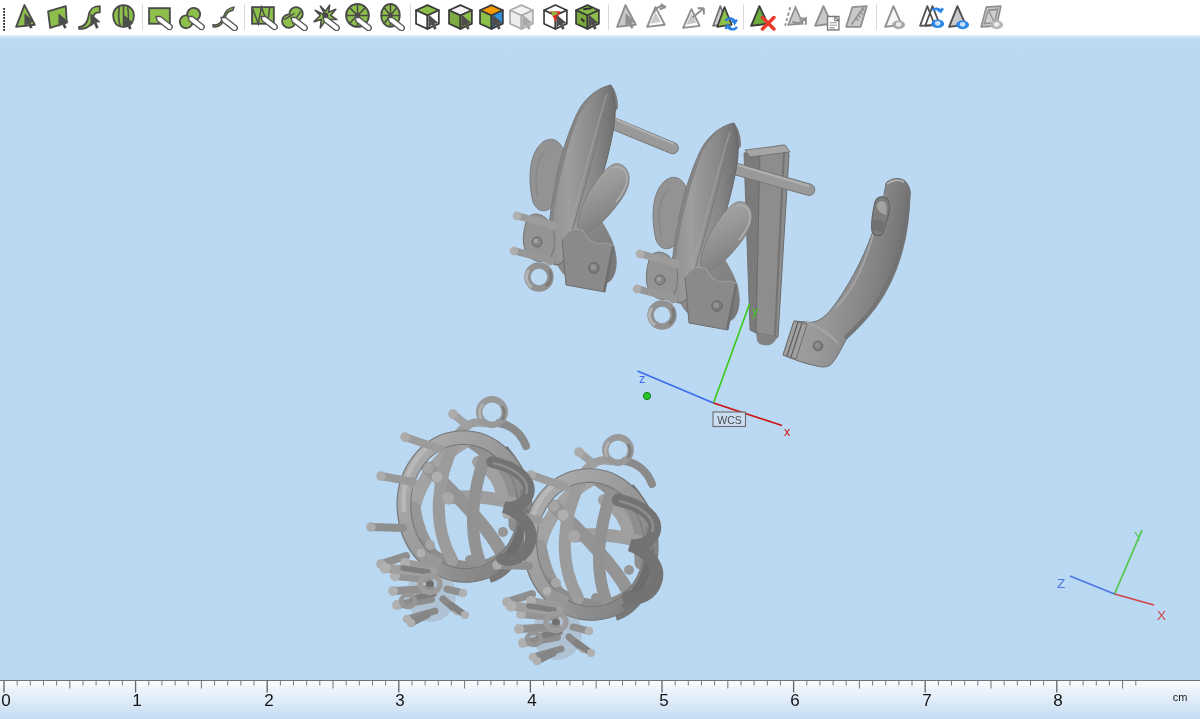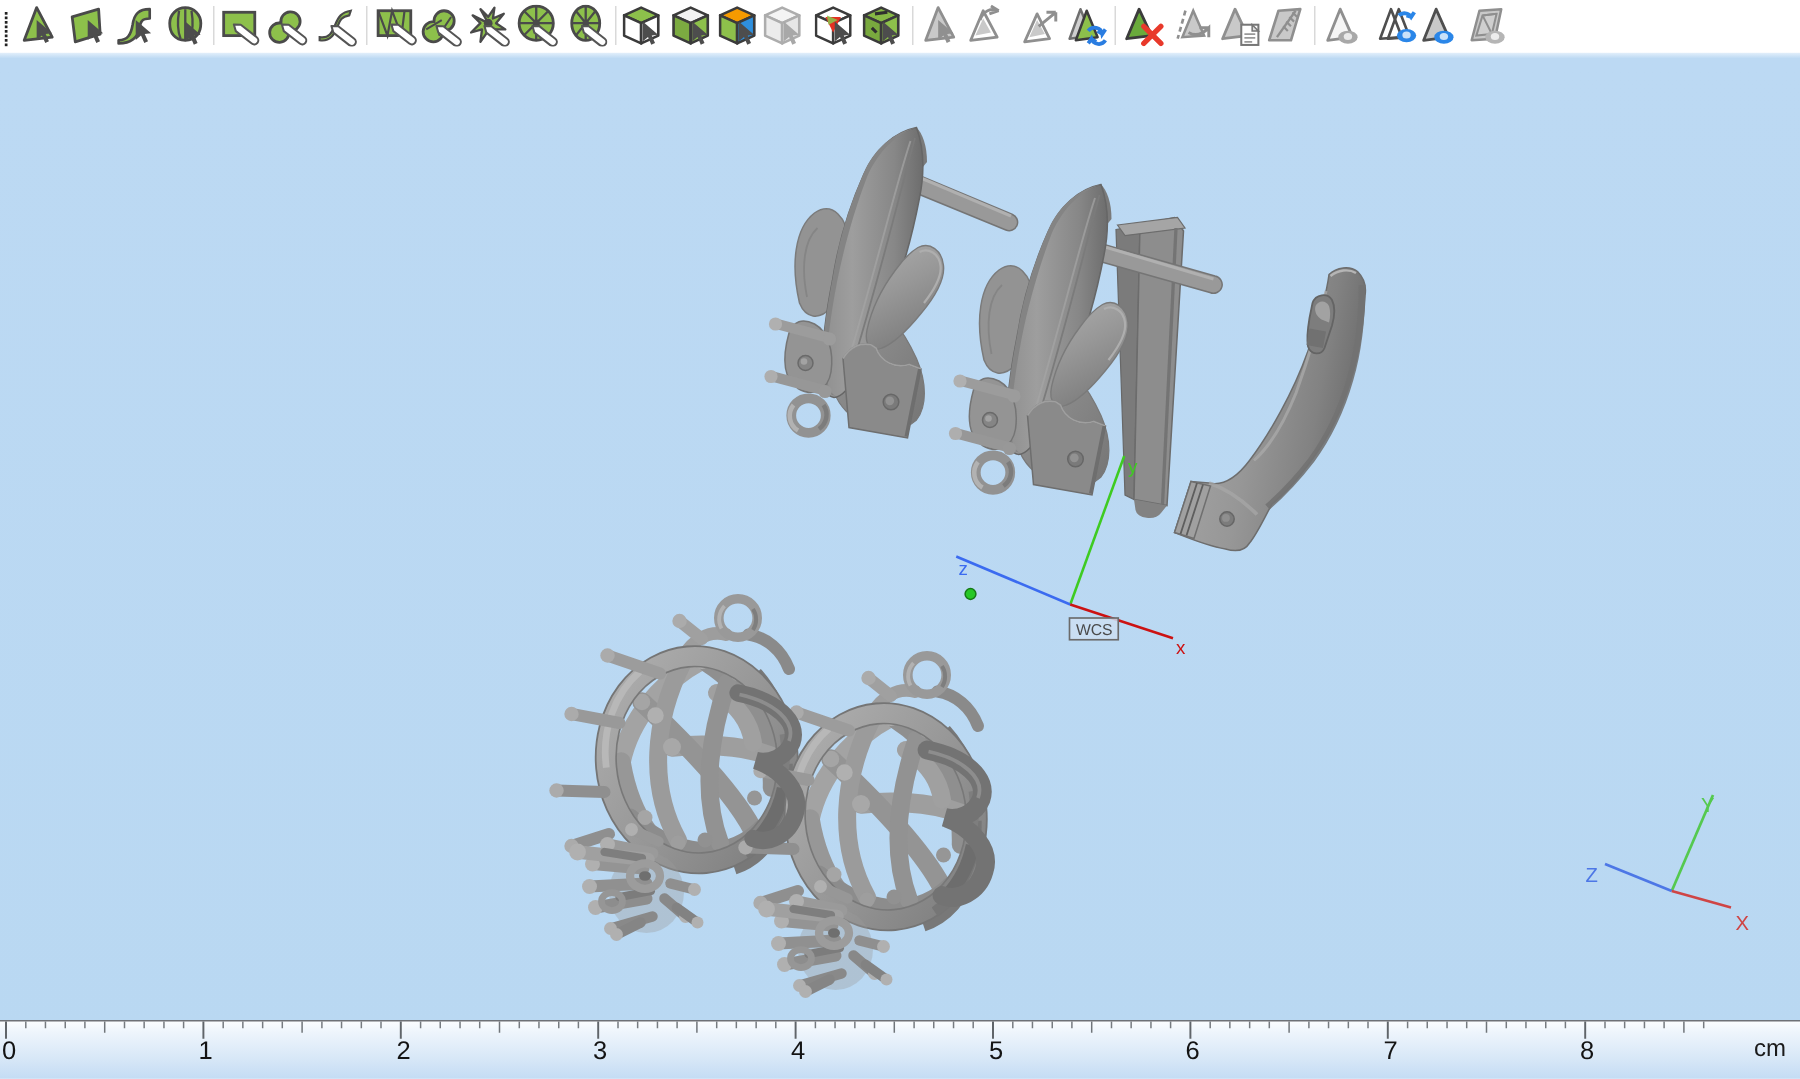--- a/index.html
+++ b/index.html
@@ -315,21 +315,21 @@
     </svg>
     <div class="rn" style="left:-14px">0</div>
     <div class="rn" style="left:117px">1</div>
     <div class="rn" style="left:249px">2</div>
     <div class="rn" style="left:380px">3</div>
     <div class="rn" style="left:512px">4</div>
     <div class="rn" style="left:644px">5</div>
     <div class="rn" style="left:775px">6</div>
     <div class="rn" style="left:907px">7</div>
     <div class="rn" style="left:1038px">8</div>
-    <div class="rn" style="left:1164px;width:32px;font-size:16px;color:#1b1b1b">cm</div>
+    <div class="rn" style="left:1164px;width:32px;font-size:11px;color:#1b1b1b">cm</div>
   </div>
 <div id="toolbar">
     <svg class="ic" style="left:12px" width="28" height="28" viewBox="0 0 27 27">
       <polygon points="4,23 12,2 22,21" fill="#8dc04b" stroke="#4a4a4a" stroke-width="1.8" stroke-linejoin="round"></polygon>
       <path transform="translate(12,10) scale(1.0)" fill="#4d4d4d" d="M0 0 L0 12.8 L3.4 9.9 L5.5 14.8 L7.9 13.7 L5.8 8.9 L9.9 8.5 Z"></path>
     </svg>
     <svg class="ic" style="left:45px" width="28" height="28" viewBox="0 0 27 27">
       <polygon points="3,8 20,3 21,19 5,24" fill="#8dc04b" stroke="#4a4a4a" stroke-width="1.8" stroke-linejoin="round"></polygon>
       <path transform="translate(13,10) scale(1.0)" fill="#4d4d4d" d="M0 0 L0 12.8 L3.4 9.9 L5.5 14.8 L7.9 13.7 L5.8 8.9 L9.9 8.5 Z"></path>
     </svg>

